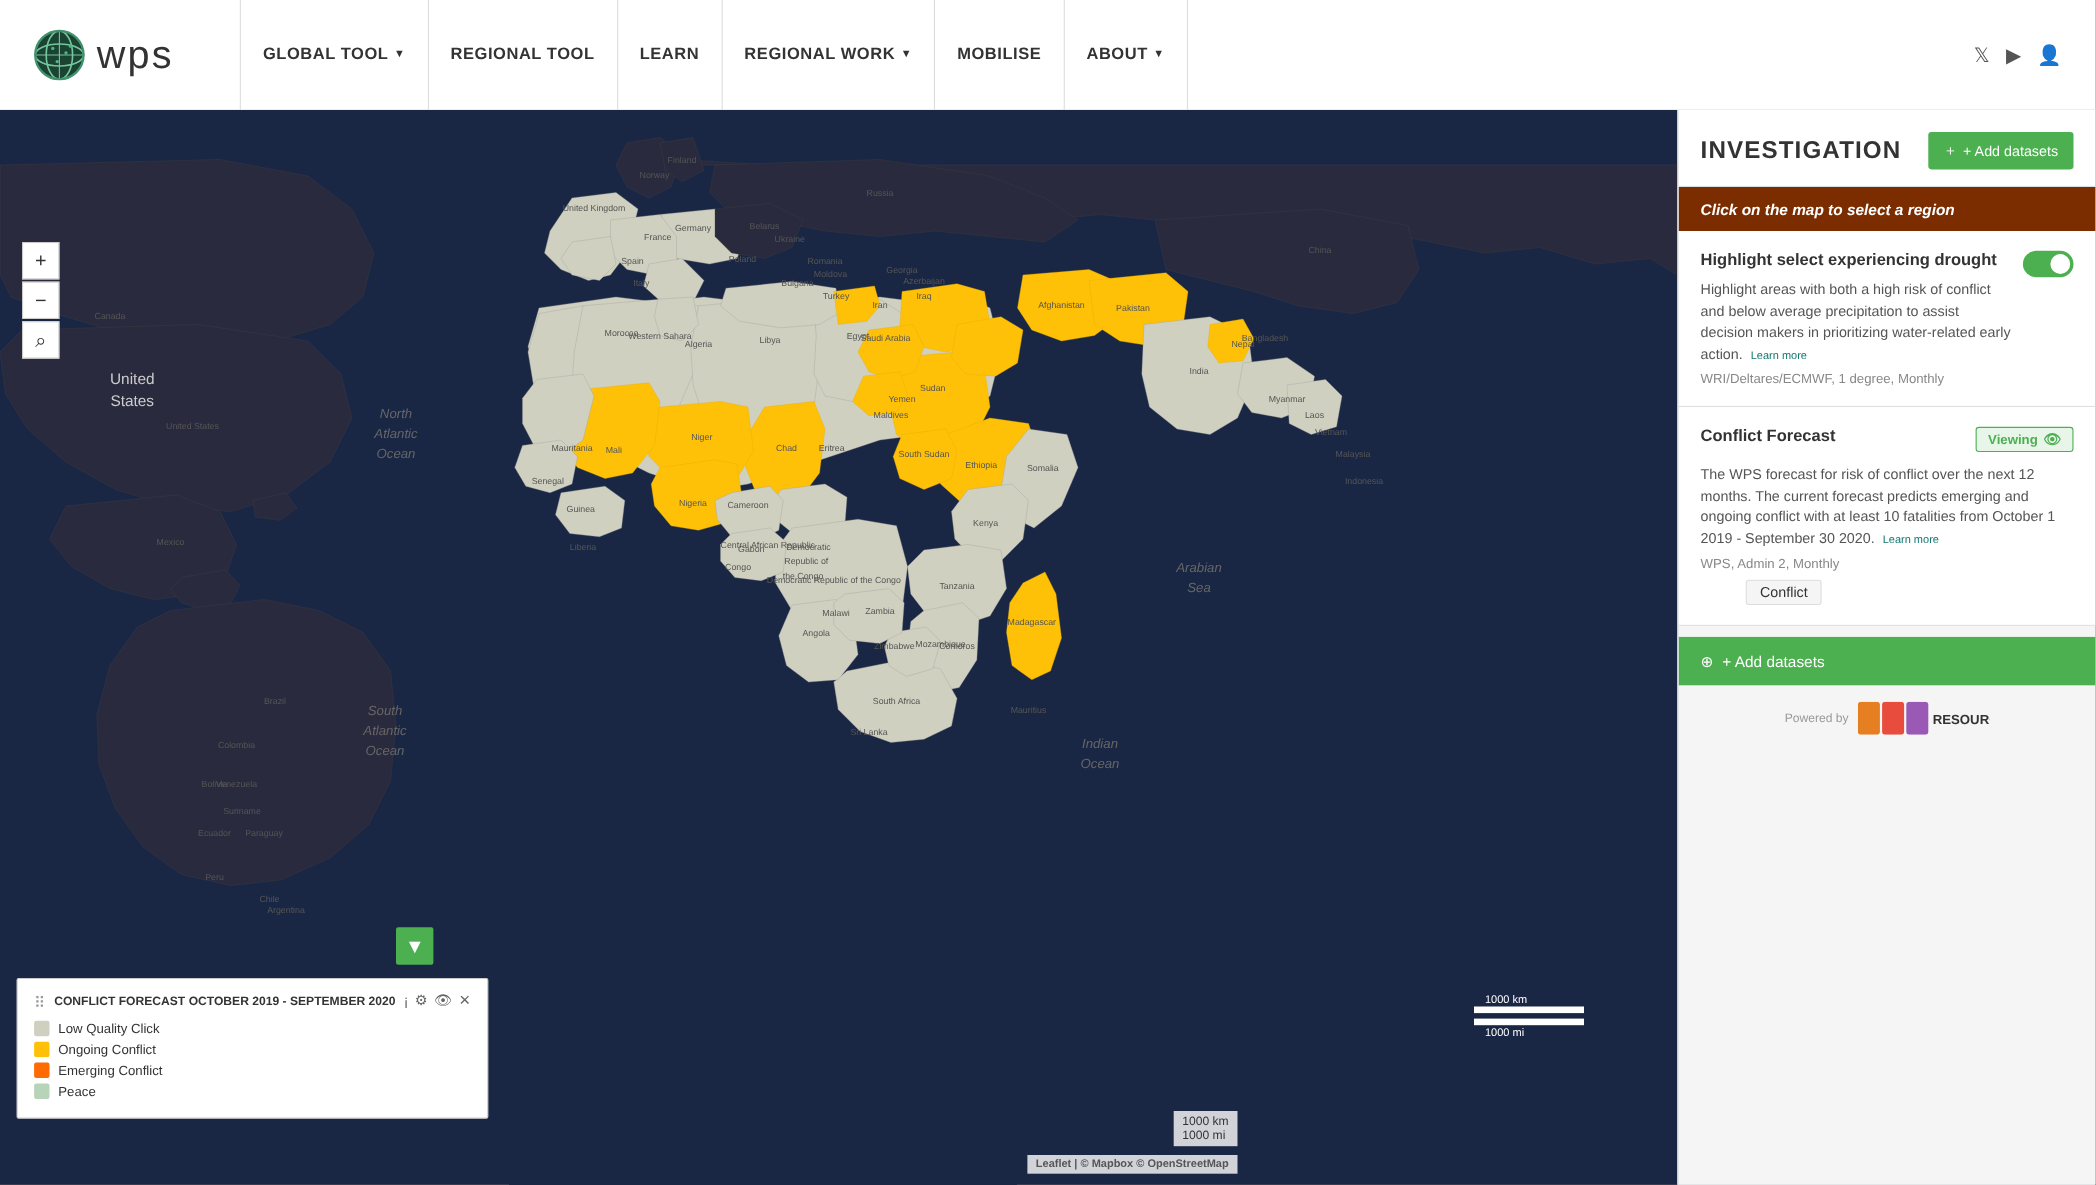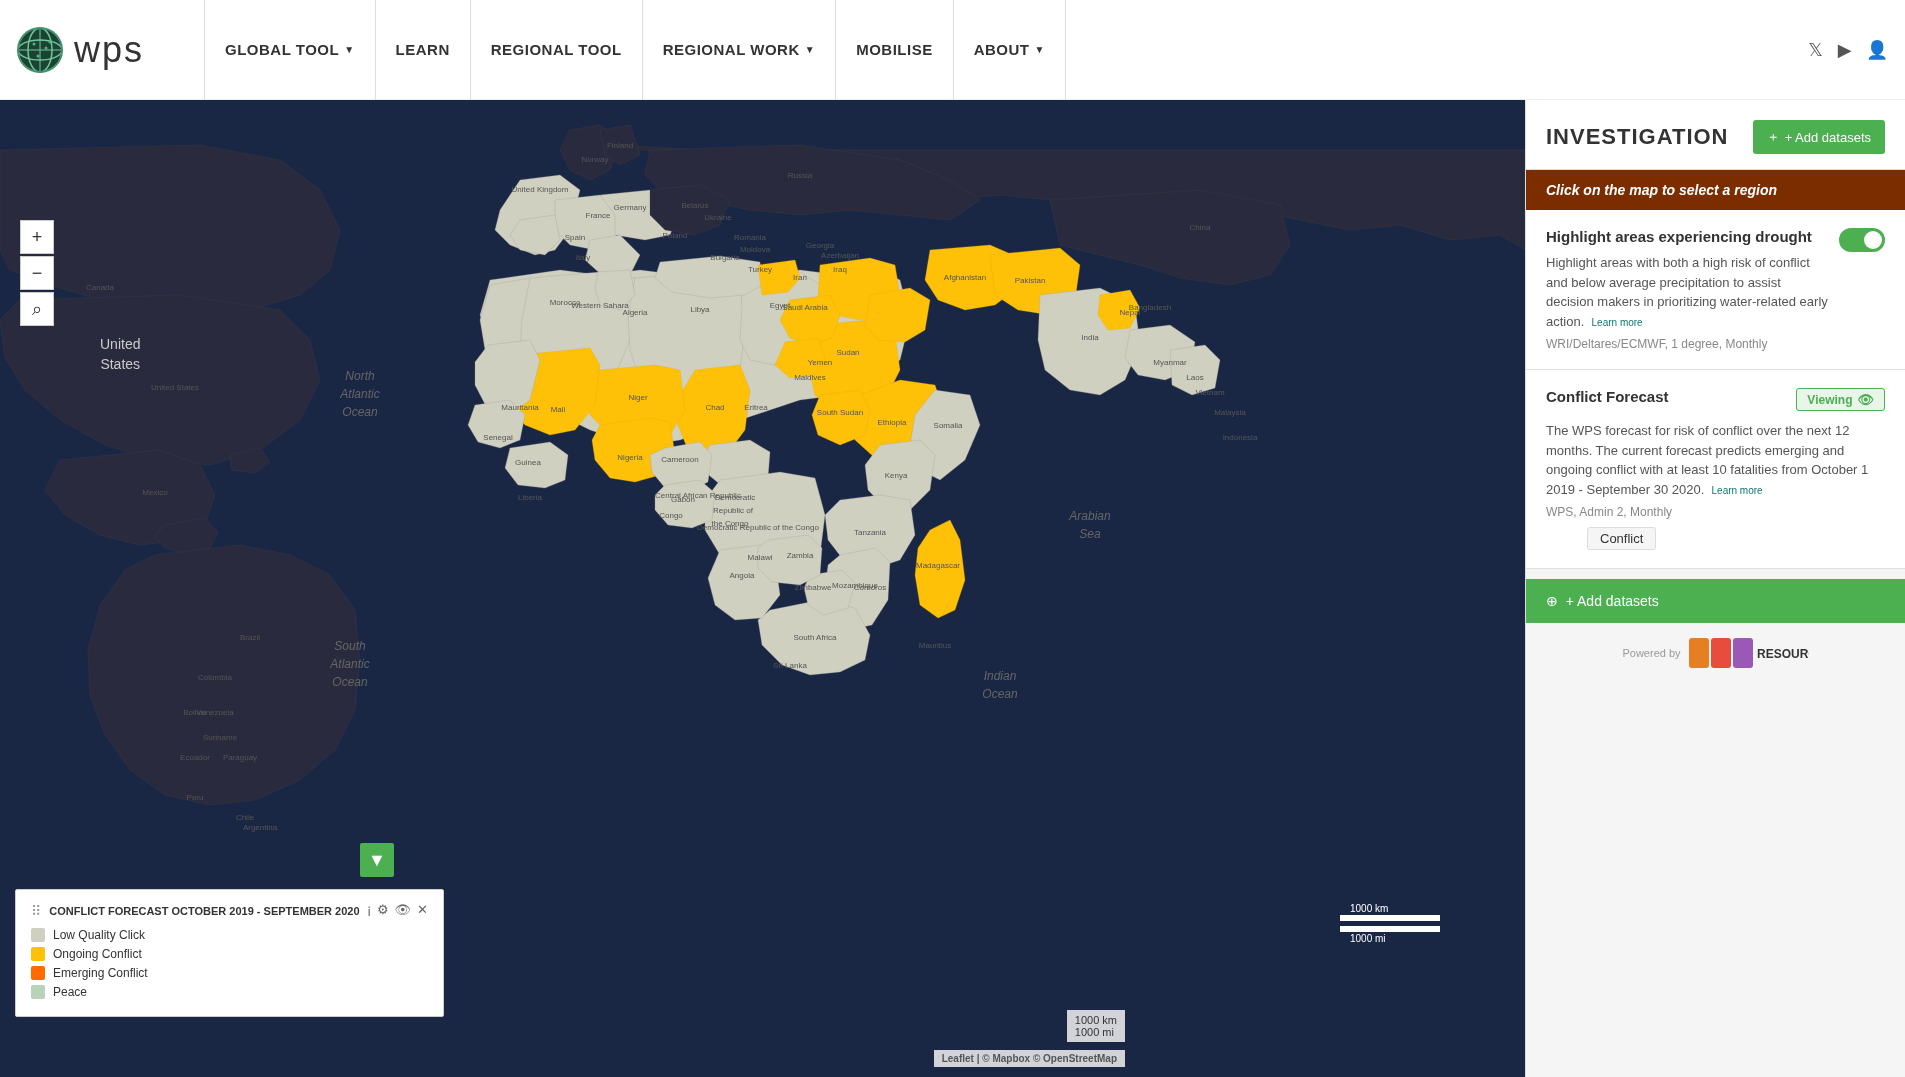--- a/index.html
+++ b/index.html
@@ -2,21 +2,21 @@
 <html><head>
   <meta charset="utf-8">
   <style>
     * { box-sizing: border-box; margin: 0; padding: 0; }
     body { font-family: Arial, sans-serif; background: #fff; overflow: hidden; width: 1905px; height: 1077px; }
 
     
     #header {
       position: absolute; top: 0; left: 0; right: 0; height: 100px;
       background: #fff; z-index: 100;
-      display: flex; padding: 0 16px;
+      display: flex; padding: 0 30px;
       border-bottom: 1px solid #eee;
     }
     #logo-area {
       display: flex; align-items: center; gap: 10px; margin-right: 60px;
     }
     #logo-text {
       font-size: 36px; font-weight: 300; color: #333; letter-spacing: 2px;
     }
     #nav {
       display: flex; align-items: center; gap: 0; flex: 1;
@@ -197,24 +197,24 @@
       <circle cx="34" cy="16" r="1.5" fill="#52b788"></circle>
     </svg>
     <span id="logo-text">wps</span>
   </div>
   <nav id="nav">
     <div class="nav-item">
       <span>GLOBAL TOOL</span>
       <span class="nav-chevron">▼</span>
     </div>
     <div class="nav-item">
+      <span>REGIONAL TOOL</span>
+    </div>
+    <div class="nav-item">
       <span>LEARN</span>
-    </div>
-    <div class="nav-item">
-      <span>REGIONAL TOOL</span>
     </div>
     <div class="nav-item">
       <span>REGIONAL WORK</span>
       <span class="nav-chevron">▼</span>
     </div>
     <div class="nav-item">
       <span>MOBILISE</span>
     </div>
     <div class="nav-item">
       <span>ABOUT</span>
@@ -504,21 +504,21 @@
     </button>
   </div>
 
   <div id="click-instruction">
     <em>Click on the map to select a region</em>
   </div>
 
   <div class="sidebar-section">
     <div class="section-row">
       <div class="section-content">
-        <div class="sidebar-section-title">Highlight areas experiencing drought</div>
+        <div class="sidebar-section-title">Highlight select experiencing drought</div>
         <div class="sidebar-section-body">
           <span>Highlight areas with both a high risk of conflict and below average precipitation to assist decision makers in prioritizing water-related early action.</span>
           &nbsp;<a class="learn-more-link">Learn more</a>
         </div>
         <div class="sidebar-section-meta">WRI/Deltares/ECMWF, 1 degree, Monthly</div>
       </div>
       <label class="toggle-switch">
         <input type="checkbox" checked="" style="">
         <span class="toggle-slider"></span>
       </label>

